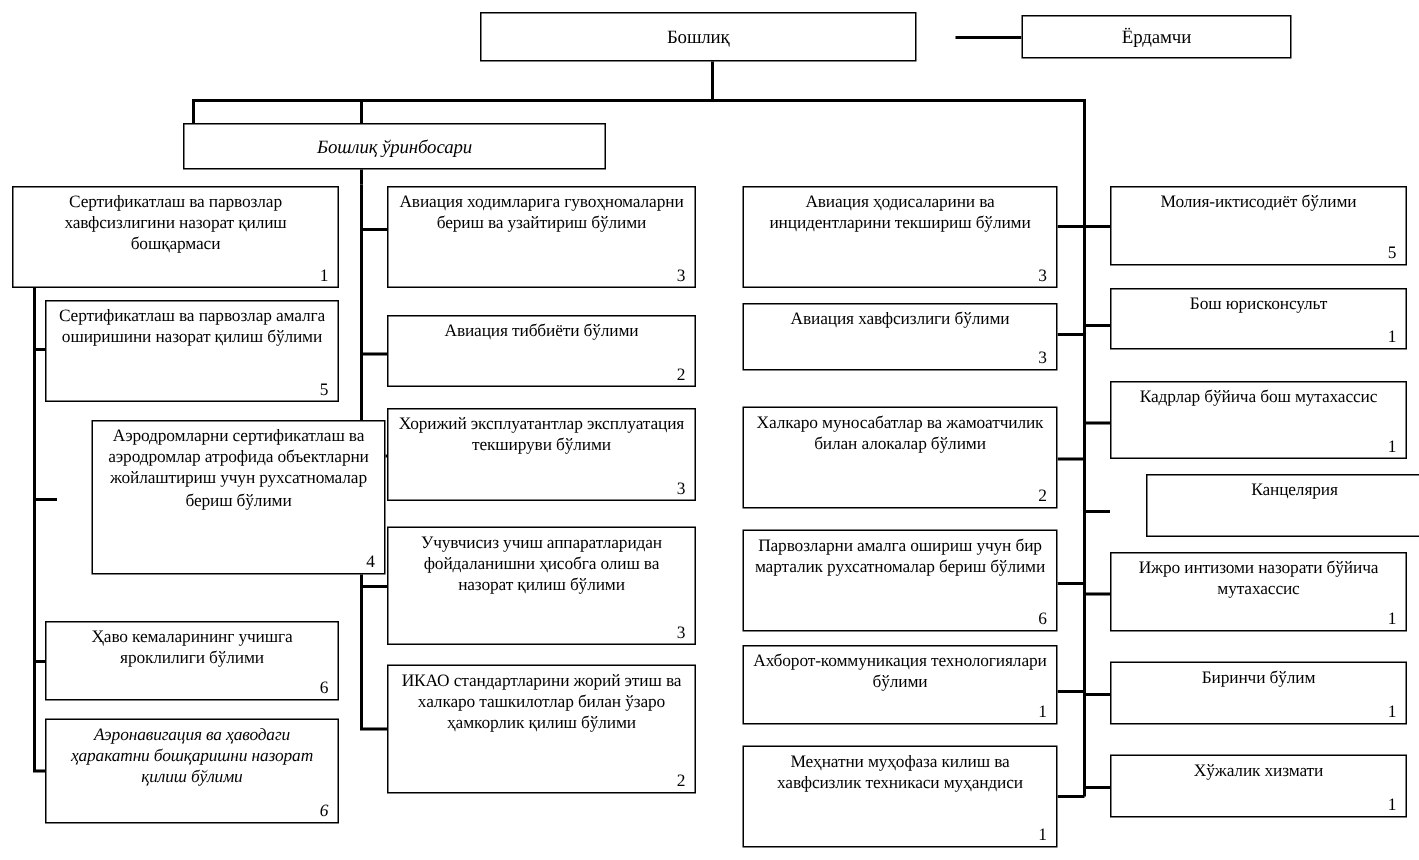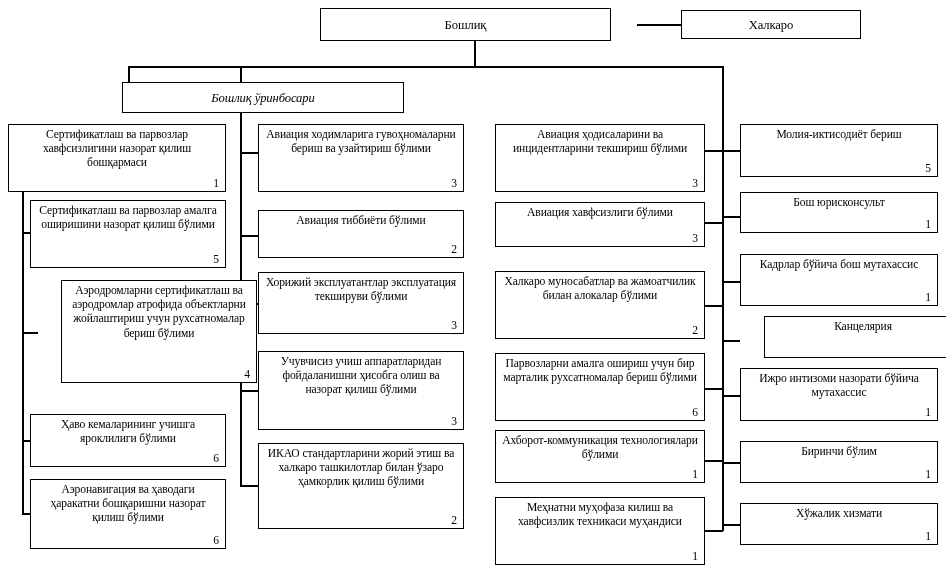--- a/index.html
+++ b/index.html
@@ -94,21 +94,21 @@
   <div class="line hline" style="left:722px;top:340px;width:18px;"></div>
   <div class="line hline" style="left:722px;top:395px;width:18px;"></div>
   <div class="line hline" style="left:722px;top:462px;width:18px;"></div>
   <div class="line hline" style="left:722px;top:524px;width:18px;"></div>
 
   <div class="box toplevel" style="left:320px;top:8px;width:291px;height:33px;">
     <div class="txt">Бошлиқ</div>
   </div>
 
   <div class="box toplevel" style="left:681px;top:10px;width:180px;height:29px;">
-    <div class="txt">Халкаро</div>
+    <div class="txt">Ёрдамчи</div>
   </div>
 
   <div class="box toplevel" style="left:122px;top:82px;width:282px;height:31px;font-style:italic;">
     <div class="txt">Бошлиқ ўринбосари</div>
   </div>
 
   <div class="box" style="left:8px;top:124px;width:218px;height:68px;">
     <div class="txt">Сертификатлаш ва парвозлар хавфсизлигини назорат қилиш бошқармаси</div>
     <div class="num">1</div>
   </div>
@@ -117,21 +117,21 @@
     <div class="num">5</div>
   </div>
   <div class="box" style="left:30px;top:280px;width:196px;height:103px;margin-left:31px;">
     <div class="txt">Аэродромларни сертификатлаш ва аэродромлар атрофида объектларни жойлаштириш учун рухсатномалар бериш бўлими</div>
     <div class="num">4</div>
   </div>
   <div class="box" style="left:30px;top:414px;width:196px;height:53px;">
     <div class="txt">Ҳаво кемаларининг учишга яроклилиги бўлими</div>
     <div class="num">6</div>
   </div>
-  <div class="box" style="left:30px;top:479px;width:196px;height:70px;">
+  <div class="box" style="left:30px;top:479px;width:196px;height:70px;font-style:italic;">
     <div class="txt">Аэронавигация ва ҳаводаги ҳаракатни бошқаришни назорат қилиш бўлими</div>
     <div class="num">6</div>
   </div>
 
   <div class="box" style="left:258px;top:124px;width:206px;height:68px;">
     <div class="txt">Авиация ходимларига гувоҳномаларни бериш ва узайтириш бўлими</div>
     <div class="num">3</div>
   </div>
   <div class="box" style="left:258px;top:210px;width:206px;height:48px;">
     <div class="txt">Авиация тиббиёти бўлими</div>
@@ -169,21 +169,21 @@
   <div class="box" style="left:495px;top:430px;width:210px;height:53px;">
     <div class="txt">Ахборот-коммуникация технологиялари бўлими</div>
     <div class="num">1</div>
   </div>
   <div class="box" style="left:495px;top:497px;width:210px;height:68px;">
     <div class="txt">Меҳнатни муҳофаза килиш ва хавфсизлик техникаси муҳандиси</div>
     <div class="num">1</div>
   </div>
 
   <div class="box" style="left:740px;top:124px;width:198px;height:53px;">
-    <div class="txt">Молия-иктисодиёт бериш</div>
+    <div class="txt">Молия-иктисодиёт бўлими</div>
     <div class="num">5</div>
   </div>
   <div class="box" style="left:740px;top:192px;width:198px;height:41px;">
     <div class="txt">Бош юрисконсульт</div>
     <div class="num">1</div>
   </div>
   <div class="box" style="left:740px;top:254px;width:198px;height:52px;">
     <div class="txt">Кадрлар бўйича бош мутахассис</div>
     <div class="num">1</div>
   </div>

